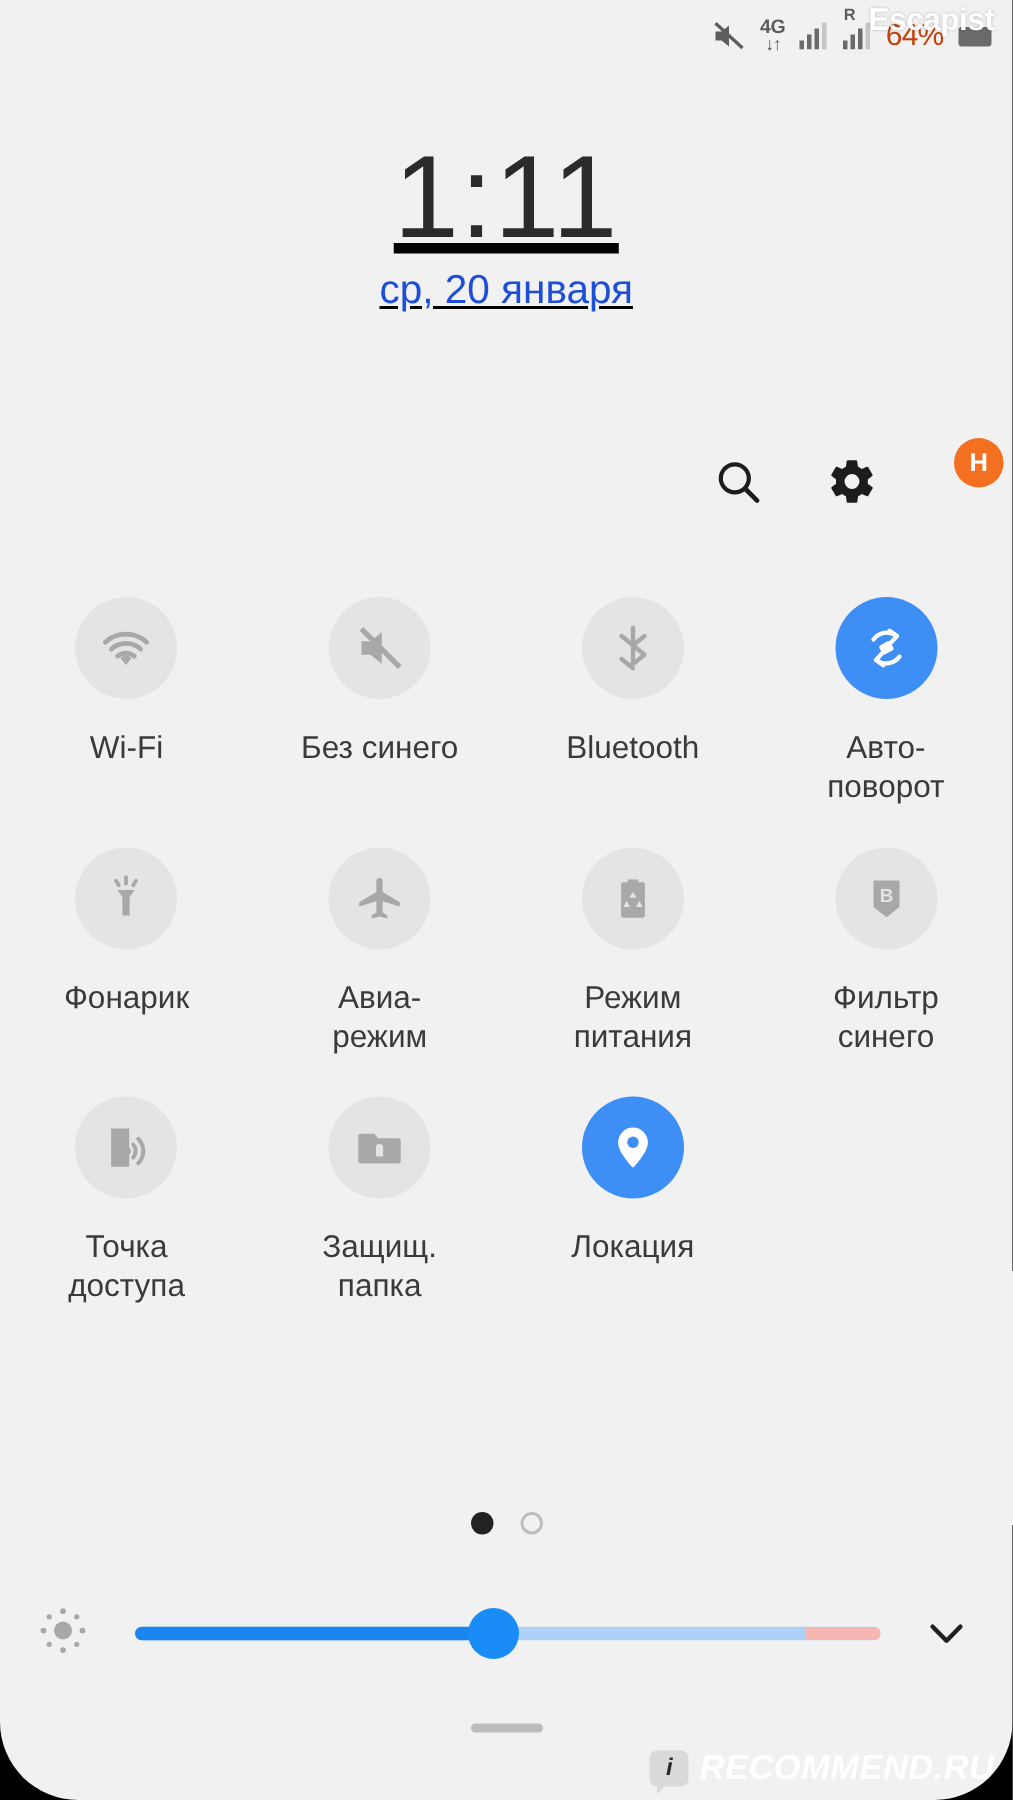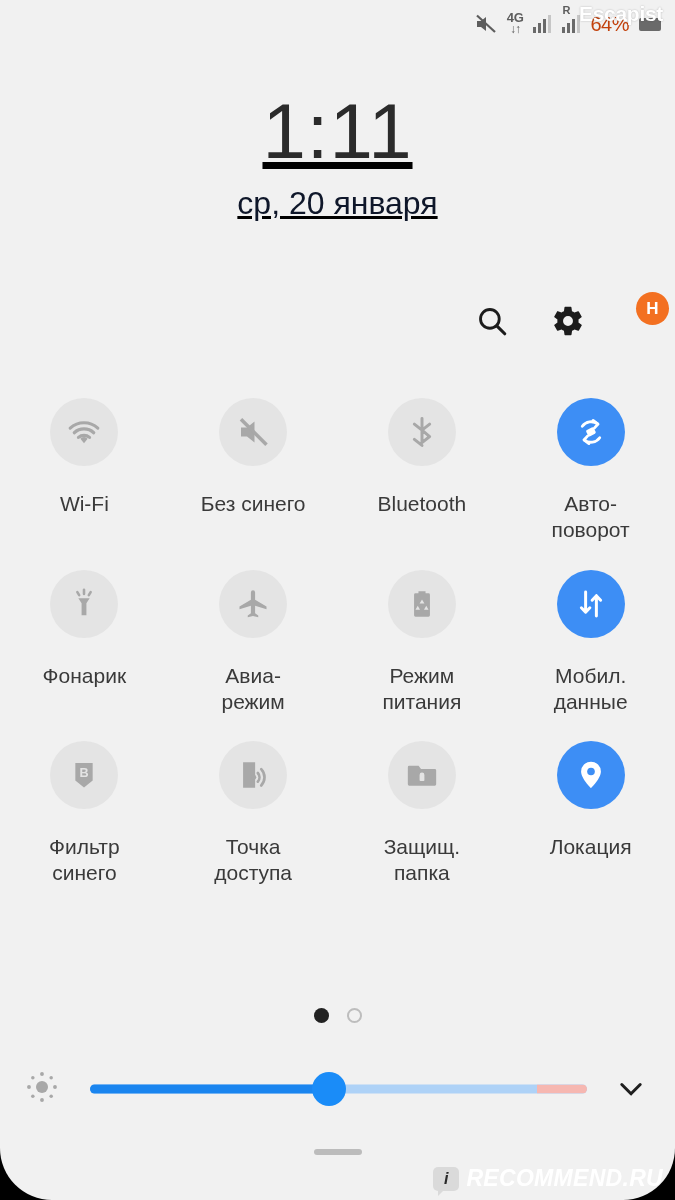--- a/index.html
+++ b/index.html
@@ -49,21 +49,21 @@
     letter-spacing:-.3px;
   }
 
   
   .clockwrap { position:absolute; top:92px; left:0; right:0; text-align:center;text-decoration:underline; }
   .clock {
     font-size:78px; color:#2b2b2b; font-weight:300;
     letter-spacing:1px; line-height:1;
   }
   .date {
-    margin-top:15px; font-size:32px; color:#0f172a; font-weight:300;
+    margin-top:8px; font-size:27px; color:#1d4ed8; font-weight:300;
   }
 
   
   .toolbar {
     position:absolute; top:298px; right:18px;
     display:flex; align-items:center; gap:42px;
   }
   .tb-btn { cursor:pointer; display:flex; align-items:center; justify-content:center; }
   .menu-wrap { position:relative; width:30px; height:46px; }
   .dots { position:absolute; left:9px; top:8px; }
@@ -83,21 +83,21 @@
     row-gap:26px;
   }
   .tile { display:flex; flex-direction:column; align-items:center; cursor:pointer; }
   .tile .circle {
     width:68px; height:68px; border-radius:50%;
     background:#e4e4e4;
     display:flex; align-items:center; justify-content:center;
   }
   .tile.on .circle { background:#3d8ef5; }
   .tile .tlabel {
-    margin-top:25px; font-size:21px; color:#3a3a3a;
+    margin-top:20px; font-size:21px; color:#3a3a3a;
     text-align:center; line-height:1.25; font-weight:400;
     white-space:pre-line;
   }
 
   
   .pagedots {
     position:absolute; top:1008px; left:0; right:0;
     display:flex; justify-content:center; align-items:center; gap:18px;
   }
   .pd { width:15px; height:15px; border-radius:50%; }
@@ -293,30 +293,20 @@
       <span class="circle">
         <svg width="34" height="34" viewBox="0 0 24 24">
           <path d="M9.5 3h5v1.4h2.1a1 1 0 011 1v14.6a1 1 0 01-1 1H7.4a1 1 0 01-1-1V5.4a1 1 0 011-1h2.1V3z" fill="#a8a8a8"></path>
           <path d="M12 8.8l1.7 2.9h-3.4L12 8.8zM9 13.2l1.6 2.8H7.4L9 13.2zM15 13.2l1.6 2.8h-3.2L15 13.2z" fill="#e4e4e4"></path>
         </svg>
       </span>
       <span class="tlabel">Режим
 питания</span>
     </div>
 
-    <div class="tile on">
-      <span class="circle">
-        <svg width="34" height="34" viewBox="0 0 24 24">
-          <path d="M8.2 3.6v14.2m0 0l-3-3.1m3 3.1l3-3.1" fill="none" stroke="#fff" stroke-width="2.1" stroke-linecap="round" stroke-linejoin="round"></path>
-          <path d="M15.8 20.4V6.2m0 0l-3 3.1m3-3.1l3 3.1" fill="none" stroke="#fff" stroke-width="2.1" stroke-linecap="round" stroke-linejoin="round"></path>
-        </svg>
-      </span>
-      <span class="tlabel">Мобил.
-данные</span>
-    </div>
 
     <div class="tile">
       <span class="circle">
         <svg width="32" height="32" viewBox="0 0 24 24">
           <path d="M5.5 3h13v13.2L12 21.4 5.5 16.2V3z" fill="#a8a8a8"></path>
           <text x="12" y="13.6" font-family="Liberation Sans, sans-serif" font-size="9.5" font-weight="bold" fill="#e4e4e4" text-anchor="middle">B</text>
         </svg>
       </span>
       <span class="tlabel">Фильтр
 синего</span>

